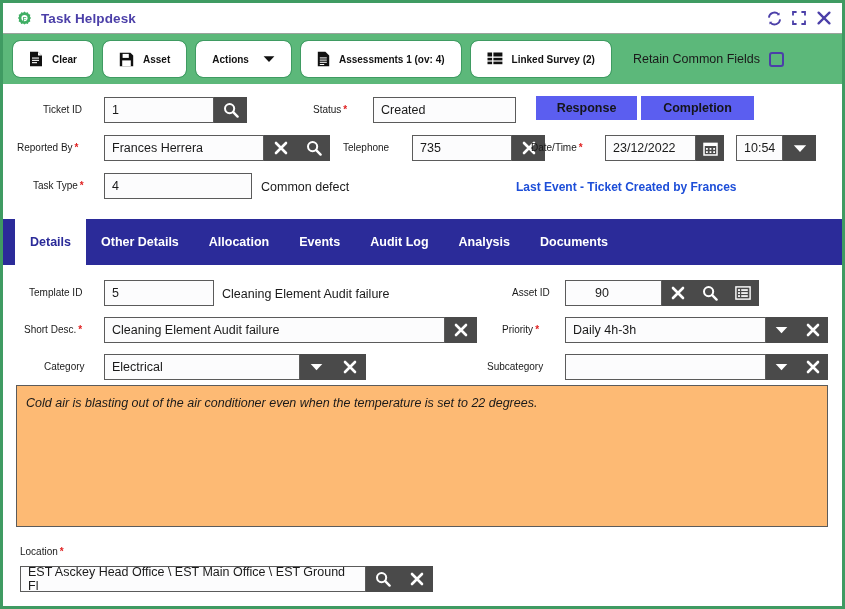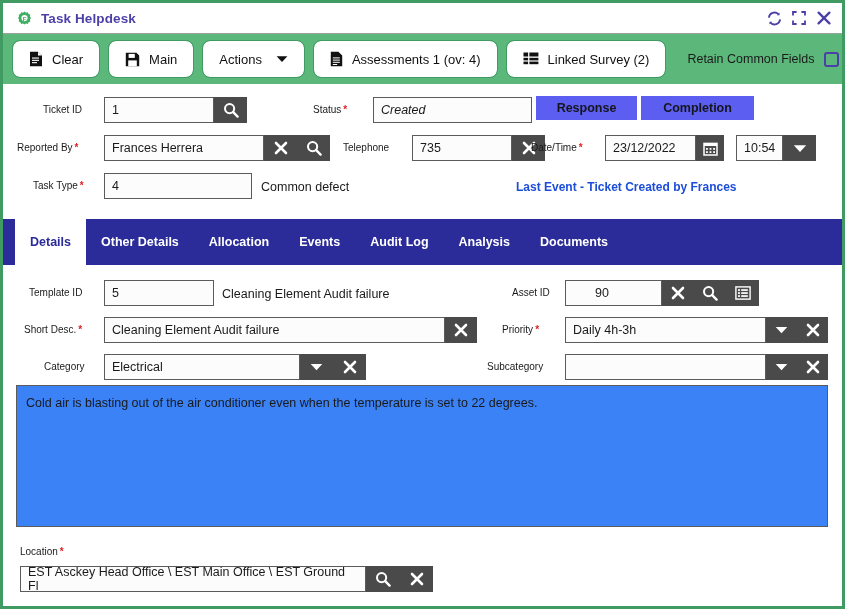--- a/index.html
+++ b/index.html
@@ -53,21 +53,21 @@
     border: 1px solid #ffffff;
     outline: 1px solid #3f9b62;
     border-radius: 7px;
     display: flex; align-items: center;
     padding: 0 15px;
     margin-left: 10px;
     cursor: pointer;
     box-shadow: 0 0 0 1px #ffffff inset;
   }
   .tbtn .bico { margin-right: 9px; display:flex; align-items:center; }
-  .tbtn .blbl { font-size: 13px; font-weight: normal; color: #111; white-space: nowrap; }
+  .tbtn .blbl { font-size: 10px; font-weight: bold; color: #111; white-space: nowrap; }
   .tbtn .bcaret { margin-left: 14px; display:flex; }
   .retain {
     margin-left: 22px;
     display: flex; align-items: center; gap: 9px;
     font-size: 12.5px; color: #1a1a1a;
   }
   .cbox {
     width: 15px; height: 15px;
     border: 2px solid #4b3fa8;
     border-radius: 3px;
@@ -152,26 +152,27 @@
   }
 
   
   #panel {
     position: absolute; left: 0; top: 262px;
     width: 839px; height: 341px;
     background: #ffffff;
   }
   .ta {
     position: absolute;
-    background: #3b82f6;
+    background: #fdba74;
     border: 1px solid #5b5b5b;
     font-size: 12.5px; color: #1a1a1a;
     padding: 8px 9px;
     line-height: 1.45;
     overflow: hidden;
+    font-style: italic;
   }
 
   svg { display: block; }
 </style>
 </head>
 <body>
 
 <div id="app">
 
   <div id="titlebar">
@@ -221,21 +222,21 @@
     </div>
 
     <div class="tbtn">
       <span class="bico">
         <svg width="15" height="15" viewBox="0 0 15 15">
           <path d="M0.8 0.8 H11.4 L14.2 3.6 V14.2 H0.8 Z" fill="#111"></path>
           <rect x="3.6" y="1.9" width="6.2" height="4" fill="#fff"></rect>
           <rect x="3.2" y="8.4" width="8.6" height="5.8" fill="#fff"></rect>
         </svg>
       </span>
-      <span class="blbl">Main</span>
+      <span class="blbl">Asset</span>
     </div>
 
     <div class="tbtn">
       <span class="blbl">Actions</span>
       <span class="bcaret">
         <svg width="12" height="8" viewBox="0 0 12 8">
             <path d="M0.6 1.2 L6 7 L11.4 1.2 Z" fill="#111"></path>
           </svg>
       </span>
     </div>
@@ -283,21 +284,21 @@
           <circle cx="6.6" cy="6.6" r="4.6" stroke="#fff" stroke-width="2" fill="none"></circle>
           <path d="M10.2 10.2 L14.6 14.6" stroke="#fff" stroke-width="2.4" stroke-linecap="round"></path>
         </svg>
       </div>
     </div>
 
     <span class="lbl" style="position:absolute; left:310px; top:20px;">
       <span>Status</span><span class="req">*</span>
     </span>
     <div class="fld" style="left:370px; top:13px;">
-      <div class="inp" style="width:159px;font-style:italic;">Created</div>
+      <div class="inp" style="width:143px;">Created</div>
     </div>
 
     <div class="pill" style="left:533px; top:12px; width:101px; height:24px;">Response</div>
     <div class="pill" style="left:638px; top:12px; width:113px; height:24px;">Completion</div>
 
     <span class="lbl" style="position:absolute; left:14px; top:58px;">
       <span>Reported By</span><span class="req">*</span>
     </span>
     <div class="fld" style="left:101px; top:51px;">
       <div class="inp" style="width:160px;">Frances Herrera</div>

